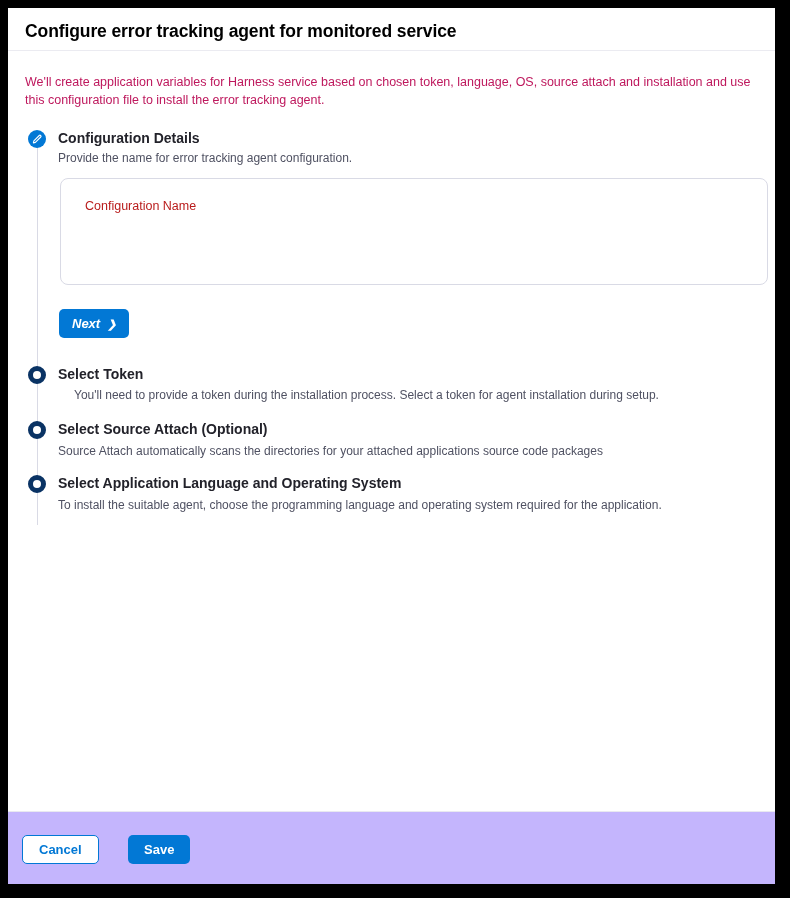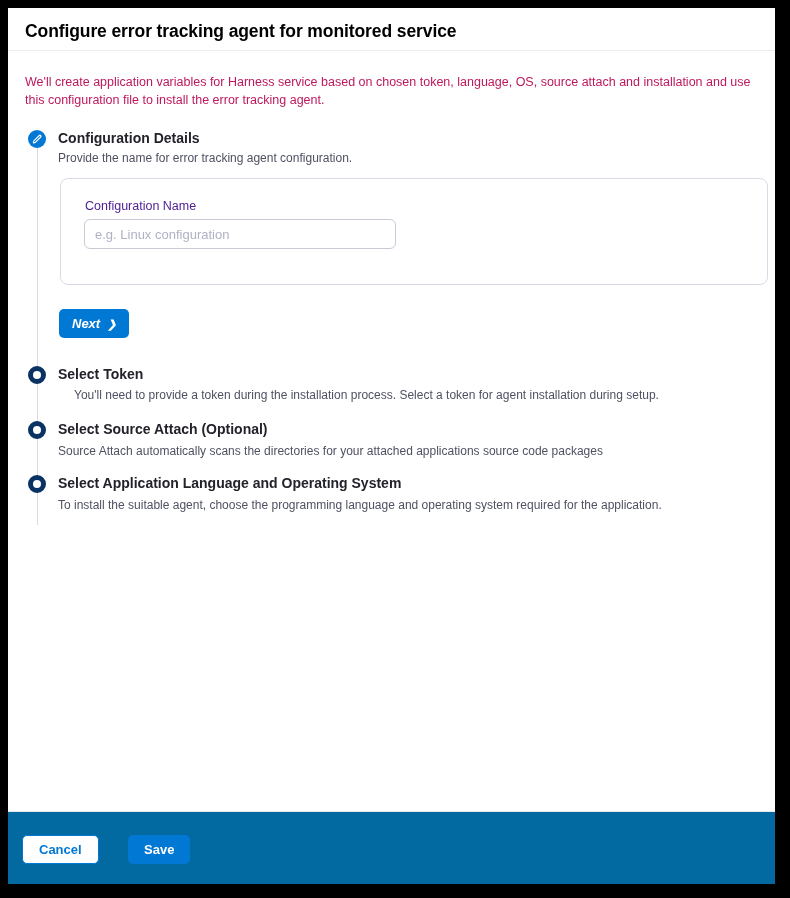--- a/index.html
+++ b/index.html
@@ -66,21 +66,21 @@
   .s4t { top: 424px; } .s4d { top: 447px; }
   
   .config-card {
     position: absolute; left: 52px; top: 127px;
     box-sizing: border-box; width: 708px; height: 107px;
     background: #ffffff;
     border: 1px solid #d9dae5; border-radius: 8px;
   }
   .field-label {
     position: absolute; left: 24px; top: 20px;
-    font-size: 12.5px; color: #4c1d95;
+    font-size: 12.5px; color: #b91c1c;
   }
   .field-input {
     position: absolute; left: 23px; top: 40px;
     box-sizing: border-box; width: 312px; height: 30px;
     border: 1px solid #c9cad7; border-radius: 6px;
     padding: 0 10px; font-size: 13px; color: #22222a;
     font-family: "Liberation Sans", sans-serif;
     outline: none; background: #fff;
   }
   .field-input::placeholder { color: #b0b1c4; }
@@ -95,21 +95,21 @@
   .btn-primary { background: #0278d5; color: #ffffff; }
   .btn-outline { background: #ffffff; color: #0278d5; border: 1px solid #0278d5; }
   .next-btn {
     position: absolute; left: 51px; top: 258px; padding: 0 13px; gap: 7px; font-style: italic;
   }
   .next-chevron { font-size: 11px; line-height: 11px; margin-top: 1px; }
   
   .ftr {
     position: absolute; left: 0; top: 803px;
     width: 100%; height: 72px;
-    border-top: 1px solid #e9e9f0; background: #0369a1;
+    border-top: 1px solid #e9e9f0; background: #c4b5fd;
   }
   .cancel-btn { position: absolute; left: 14px; top: 23px; }
   .save-btn { position: absolute; left: 120px; top: 23px; }
 </style>
 </head>
 <body>
 
 <div class="panel">
 
   <div class="hdr">
@@ -127,21 +127,20 @@
         <svg width="10" height="10" viewBox="0 0 16 16">
           <path d="M11.6 2.4a1.7 1.7 0 0 1 2.4 2.4l-8.6 8.6-3.2.8.8-3.2z" fill="none" stroke="#ffffff" stroke-width="1.7" stroke-linejoin="round"></path>
         </svg>
       </span>
     </div>
     <div class="step-title s1t">Configuration Details</div>
     <div class="step-desc s1d">Provide the name for error tracking agent configuration.</div>
 
     <div class="config-card">
       <label class="field-label">Configuration Name</label>
-      <input class="field-input" type="text" placeholder="e.g. Linux configuration" style="">
     </div>
 
     <button class="btn btn-primary next-btn">
       <span>Next</span>
       <span class="next-chevron">❯</span>
     </button>
 
     <div class="step-icon icon-todo s2i"></div>
     <div class="step-title s2t">Select Token</div>
     <div class="step-desc s2d">You'll need to provide a token during the installation process. Select a token for agent installation during setup.</div>

